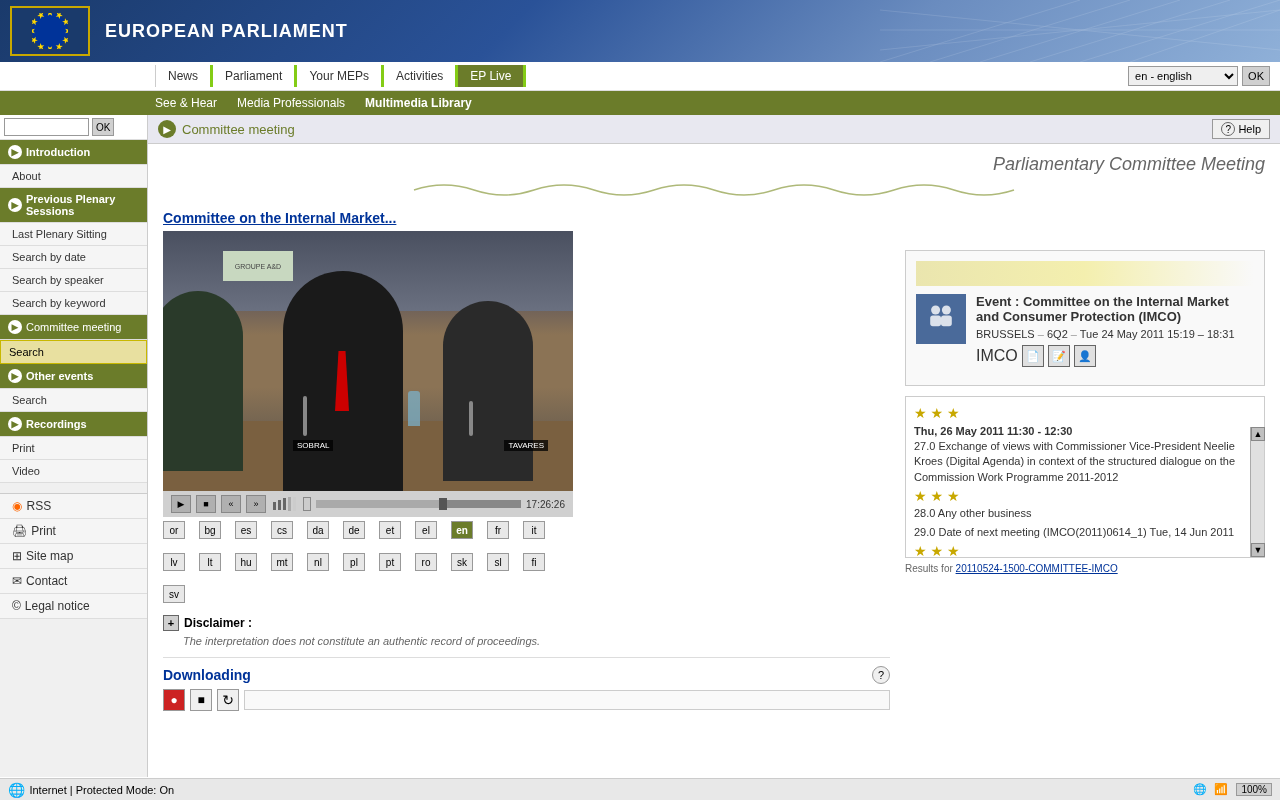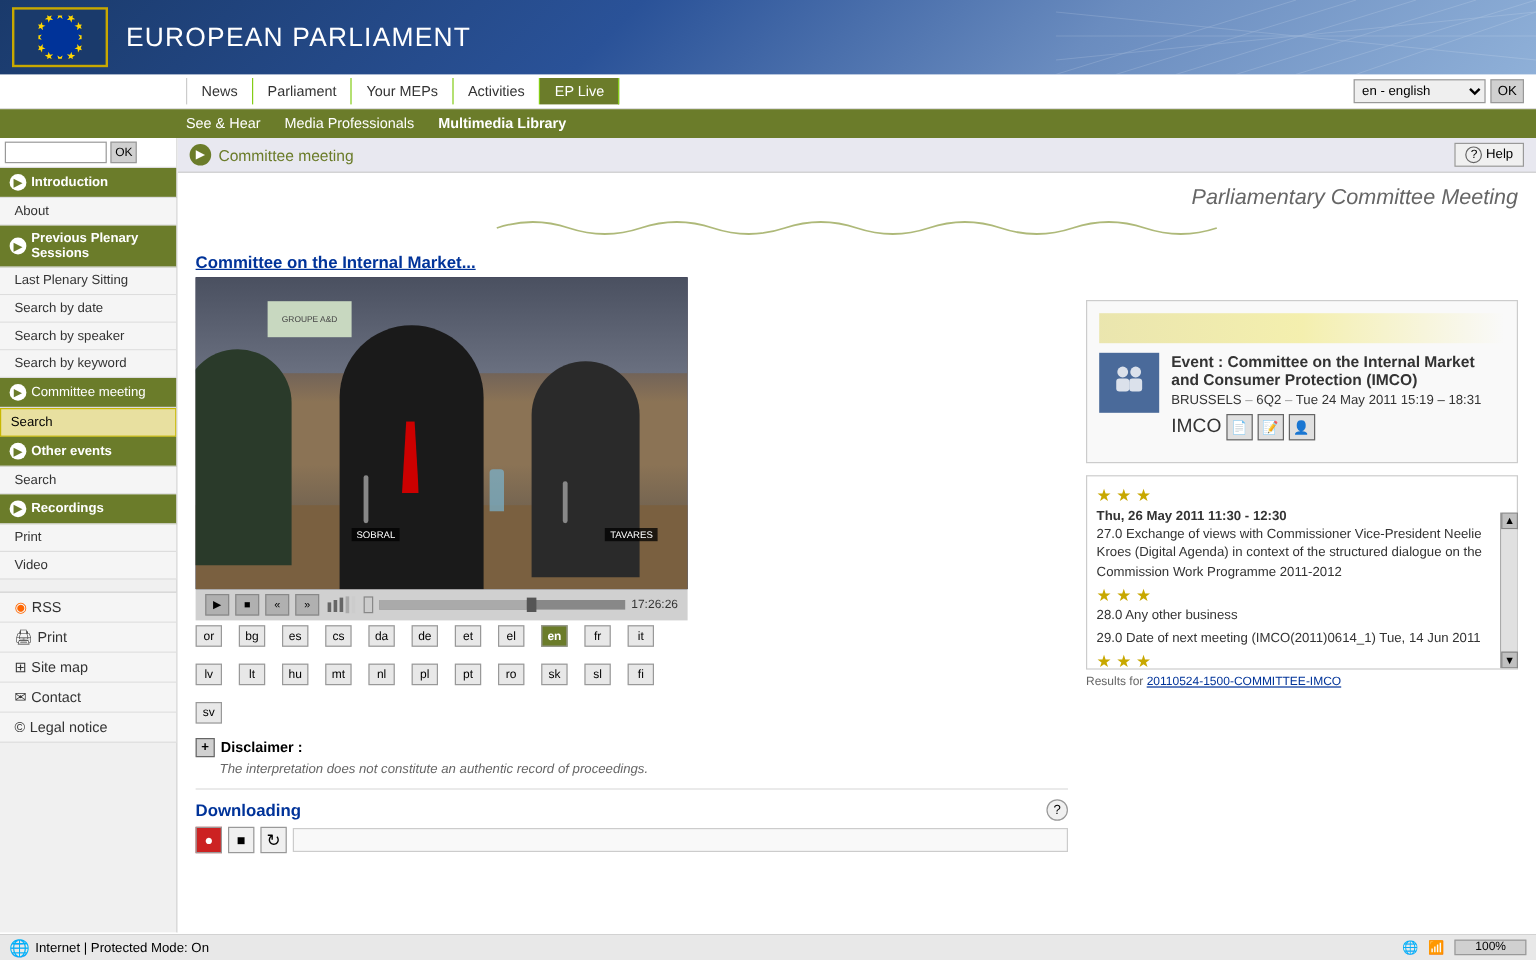--- a/index.html
+++ b/index.html
@@ -30,22 +30,22 @@
       height: 36px;
       background: #003399;
       border-radius: 50%;
       display: flex;
       align-items: center;
       justify-content: center;
       font-size: 16px;
     }
     .ep-title {
       color: #fff;
-      font-size: 22px;
-      font-weight: normal;
+      font-size: 18px;
+      font-weight: bold;
       letter-spacing: 1px;
     }
     .header-deco {
       position: absolute;
       right: 0;
       top: 0;
       width: 400px;
       height: 62px;
       overflow: hidden;
       opacity: 0.4;
@@ -56,21 +56,21 @@
     }
     .nav-links {
       display: flex;
       gap: 0;
     }
     .nav-link {
       padding: 4px 12px;
       font-size: 12px;
       color: #333;
       text-decoration: none;
-      border-right: 1px solid #84cc16;
+      border-right: 3px solid #84cc16;
     }
     .nav-link:first-child { border-left: 1px solid #ccc; }
     .nav-link.active {
       background: #6b7c2a;
       color: #fff;
     }
     .nav-right {
       display: flex;
       align-items: center;
       gap: 4px;
@@ -541,21 +541,21 @@
       padding: 0 8px;
       font-size: 11px;
     }
     .statusbar-left { display: flex; align-items: center; gap: 4px; }
     .statusbar-right { display: flex; align-items: center; gap: 8px; }
     .globe-icon { font-size: 14px; }
     .zoom-btn {
       background: #d0d0d0;
       border: 1px solid #999;
       font-size: 10px;
-      padding: 0 16px;
+      padding: 0 4px;
       cursor: pointer;
     }
   </style>
 </head>
 <body>
 
 <div class="top-header">
   <div class="ep-logo">
     <div class="stars-circle">
       <svg width="36" height="36" viewBox="0 0 36 36">

